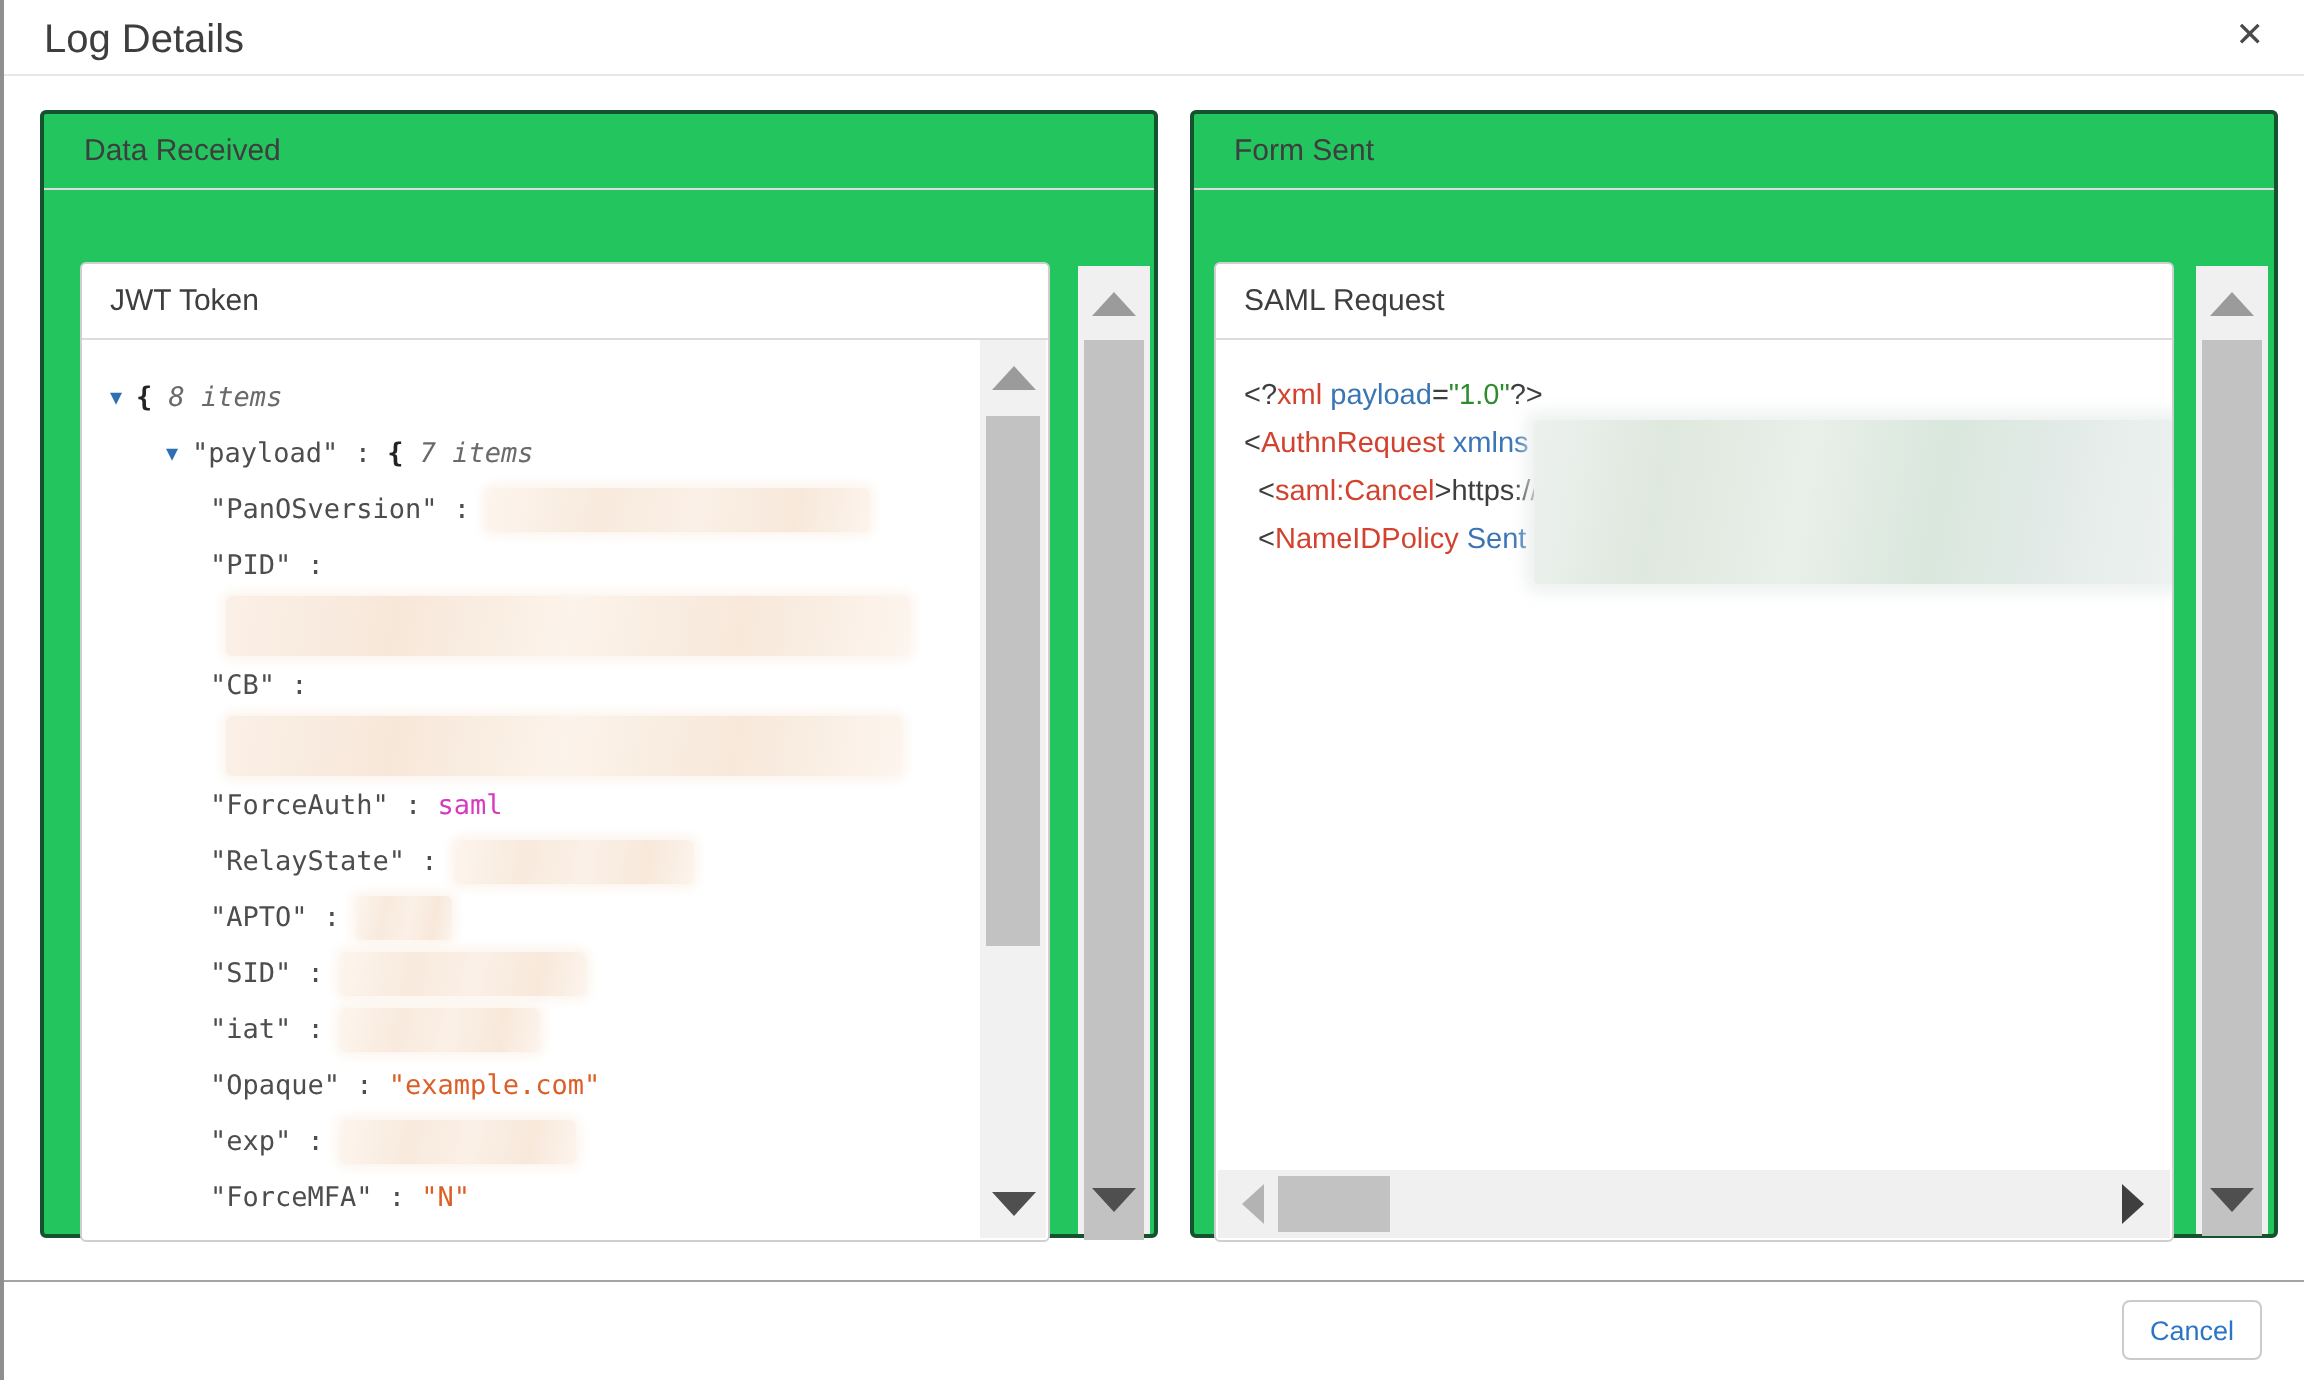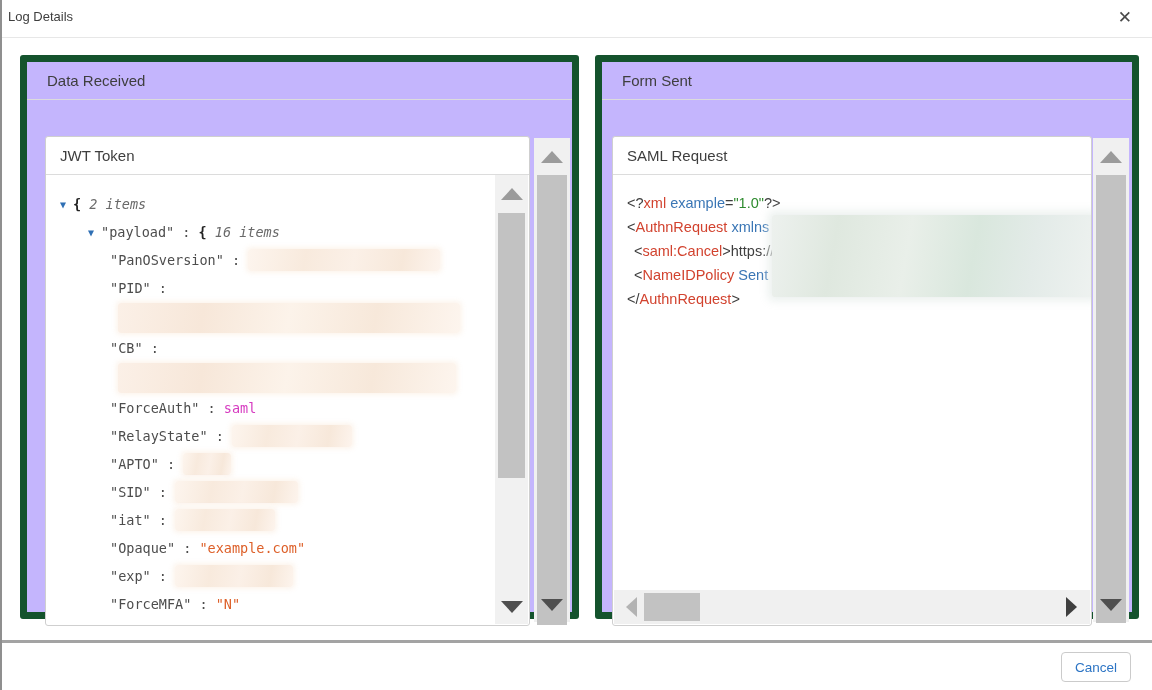--- a/index.html
+++ b/index.html
@@ -4,27 +4,27 @@
 <style>
   * { margin:0; padding:0; box-sizing:border-box; }
   html,body { width:1152px; height:690px; background:#fff; overflow:hidden;
     font-family:"Liberation Sans", sans-serif; color:#3e3e3e; }
   #page { position:relative; width:1152px; height:690px; background:#fff;
     border-left:2px solid #8f8f8f; }
 
   
   .modal-header { position:absolute; left:0; top:0; width:100%; height:38px;
     border-bottom:1px solid #e7e7e7; }
-  .modal-title { position:absolute; left:6px; top:9px; font-size:13px; color:#3e3e3e; }
+  .modal-title { position:absolute; left:20px; top:9px; font-size:20px; color:#3e3e3e; }
   .close-btn { position:absolute; right:20px; top:7px; font-size:17px; color:#4a4a4a;
     cursor:pointer; line-height:22px; }
 
   
-  .panel { position:absolute; top:55px; height:564px; border:7px solid #14532d;
-    border-radius:3px; background:#c4b5fd; }
+  .panel { position:absolute; top:55px; height:564px; border:2px solid #14532d;
+    border-radius:3px; background:#22c55e; }
   .panel.left  { left:18px;  width:559px; }
   .panel.right { left:593px; width:544px; }
   .panel-header { height:38px; border-bottom:1px solid #dcdcdc; display:flex;
     align-items:center; padding-left:20px; font-size:15px; color:#3e3e3e; }
   .panel-body { position:relative; height:524px; }
 
   
   .code-box { position:absolute; top:36px; border:1px solid #cfcfcf; border-radius:3px;
     background:#fff; overflow:hidden; }
   .code-box.jwt  { left:18px; width:485px; height:490px; }
@@ -79,21 +79,21 @@
   .hthumb { position:absolute; top:3px; left:30px; width:56px; height:28px; background:#c2c2c2; }
   .arr-left { top:50%; transform:translateY(-50%); left:12px;
     border-top:10px solid transparent; border-bottom:10px solid transparent;
     border-right:11px solid #b3b3b3; }
   .arr-right { top:50%; transform:translateY(-50%); right:13px;
     border-top:10px solid transparent; border-bottom:10px solid transparent;
     border-left:11px solid #3f3f3f; }
 
   
   .footer { position:absolute; left:0; top:640px; width:100%; height:38px;
-    border-top:3px solid #a3a3a3; }
+    border-top:1px solid #a3a3a3; }
   .cancel-btn { position:absolute; right:21px; top:9px; height:30px; padding:0 13px;
     background:#fff; border:1px solid #cbcbcb; border-radius:4px; font-size:13.5px;
     color:#2c74c4; font-family:"Liberation Sans", sans-serif; cursor:pointer; }
 </style>
 </head>
 <body>
 
 <div id="page">
 
   <div class="modal-header">
@@ -101,22 +101,22 @@
     <div class="close-btn">✕</div>
   </div>
 
   <div class="panel left">
     <div class="panel-header">Data Received</div>
     <div class="panel-body">
 
       <div class="code-box jwt">
         <div class="code-box-header">JWT Token</div>
         <div class="tree" id="jwt-rows">
-            <div class="trow" style="padding-left: 14px;"><span class="tri">▼</span><span class="brace">{ </span><span class="count">2 items</span></div>
-            <div class="trow" style="padding-left: 42px;"><span class="tri">▼</span><span class="key">"payload"</span><span class="colon"> : </span><span class="brace">{ </span><span class="count">16 items</span></div>
+            <div class="trow" style="padding-left: 14px;"><span class="tri">▼</span><span class="brace">{ </span><span class="count">8 items</span></div>
+            <div class="trow" style="padding-left: 42px;"><span class="tri">▼</span><span class="key">"payload"</span><span class="colon"> : </span><span class="brace">{ </span><span class="count">7 items</span></div>
             <div class="trow" style="padding-left: 64px;"><span class="key">"PanOSversion"</span><span class="colon"> : </span><span class="redact" style="width: 192px;"></span></div>
             <div class="trow" style="padding-left: 64px;"><span class="key">"PID"</span><span class="colon"> : </span></div>
             <div class="blob-row">
               <div class="redact-block" style="width: 342px; margin-left: 72px;"></div>
             </div>
             <div class="trow" style="padding-left: 64px;"><span class="key">"CB"</span><span class="colon"> : </span></div>
             <div class="blob-row">
               <div class="redact-block" style="width: 338px; margin-left: 72px;"></div>
             </div>
             <div class="trow" style="padding-left: 64px;"><span class="key">"ForceAuth"</span><span class="colon"> : </span><span class="v-bool">saml</span></div>
@@ -143,25 +143,24 @@
     </div>
   </div>
 
   <div class="panel right">
     <div class="panel-header">Form Sent</div>
     <div class="panel-body">
 
       <div class="code-box saml">
         <div class="code-box-header">SAML Request</div>
         <div class="xml" id="xml-lines">
-            <div class="xline" style="padding-left: 0px;"><span class="xp">&lt;?</span><span class="xt">xml</span><span class="xa"> example</span><span class="xp">=</span><span class="xv">"1.0"</span><span class="xp">?&gt;</span></div>
+            <div class="xline" style="padding-left: 0px;"><span class="xp">&lt;?</span><span class="xt">xml</span><span class="xa"> payload</span><span class="xp">=</span><span class="xv">"1.0"</span><span class="xp">?&gt;</span></div>
             <div class="xline" style="padding-left: 0px;"><span class="xp">&lt;</span><span class="xt">AuthnRequest</span><span class="xa"> xmlns</span></div>
             <div class="xline" style="padding-left: 7px;"><span class="xp">&lt;</span><span class="xt">saml:Cancel</span><span class="xp">&gt;</span><span class="xp">https://</span></div>
             <div class="xline" style="padding-left: 7px;"><span class="xp">&lt;</span><span class="xt">NameIDPolicy</span><span class="xa"> Sent</span></div>
-            <div class="xline" style="padding-left: 0px;"><span class="xp">&lt;/</span><span class="xt">AuthnRequest</span><span class="xp">&gt;</span></div>
           </div>
         <div class="blur-overlay"></div>
         <div class="hscroll">
           <div class="arr arr-left"></div>
           <div class="hthumb"></div>
           <div class="arr arr-right"></div>
         </div>
       </div>
 
       <div class="vscroll outer">

